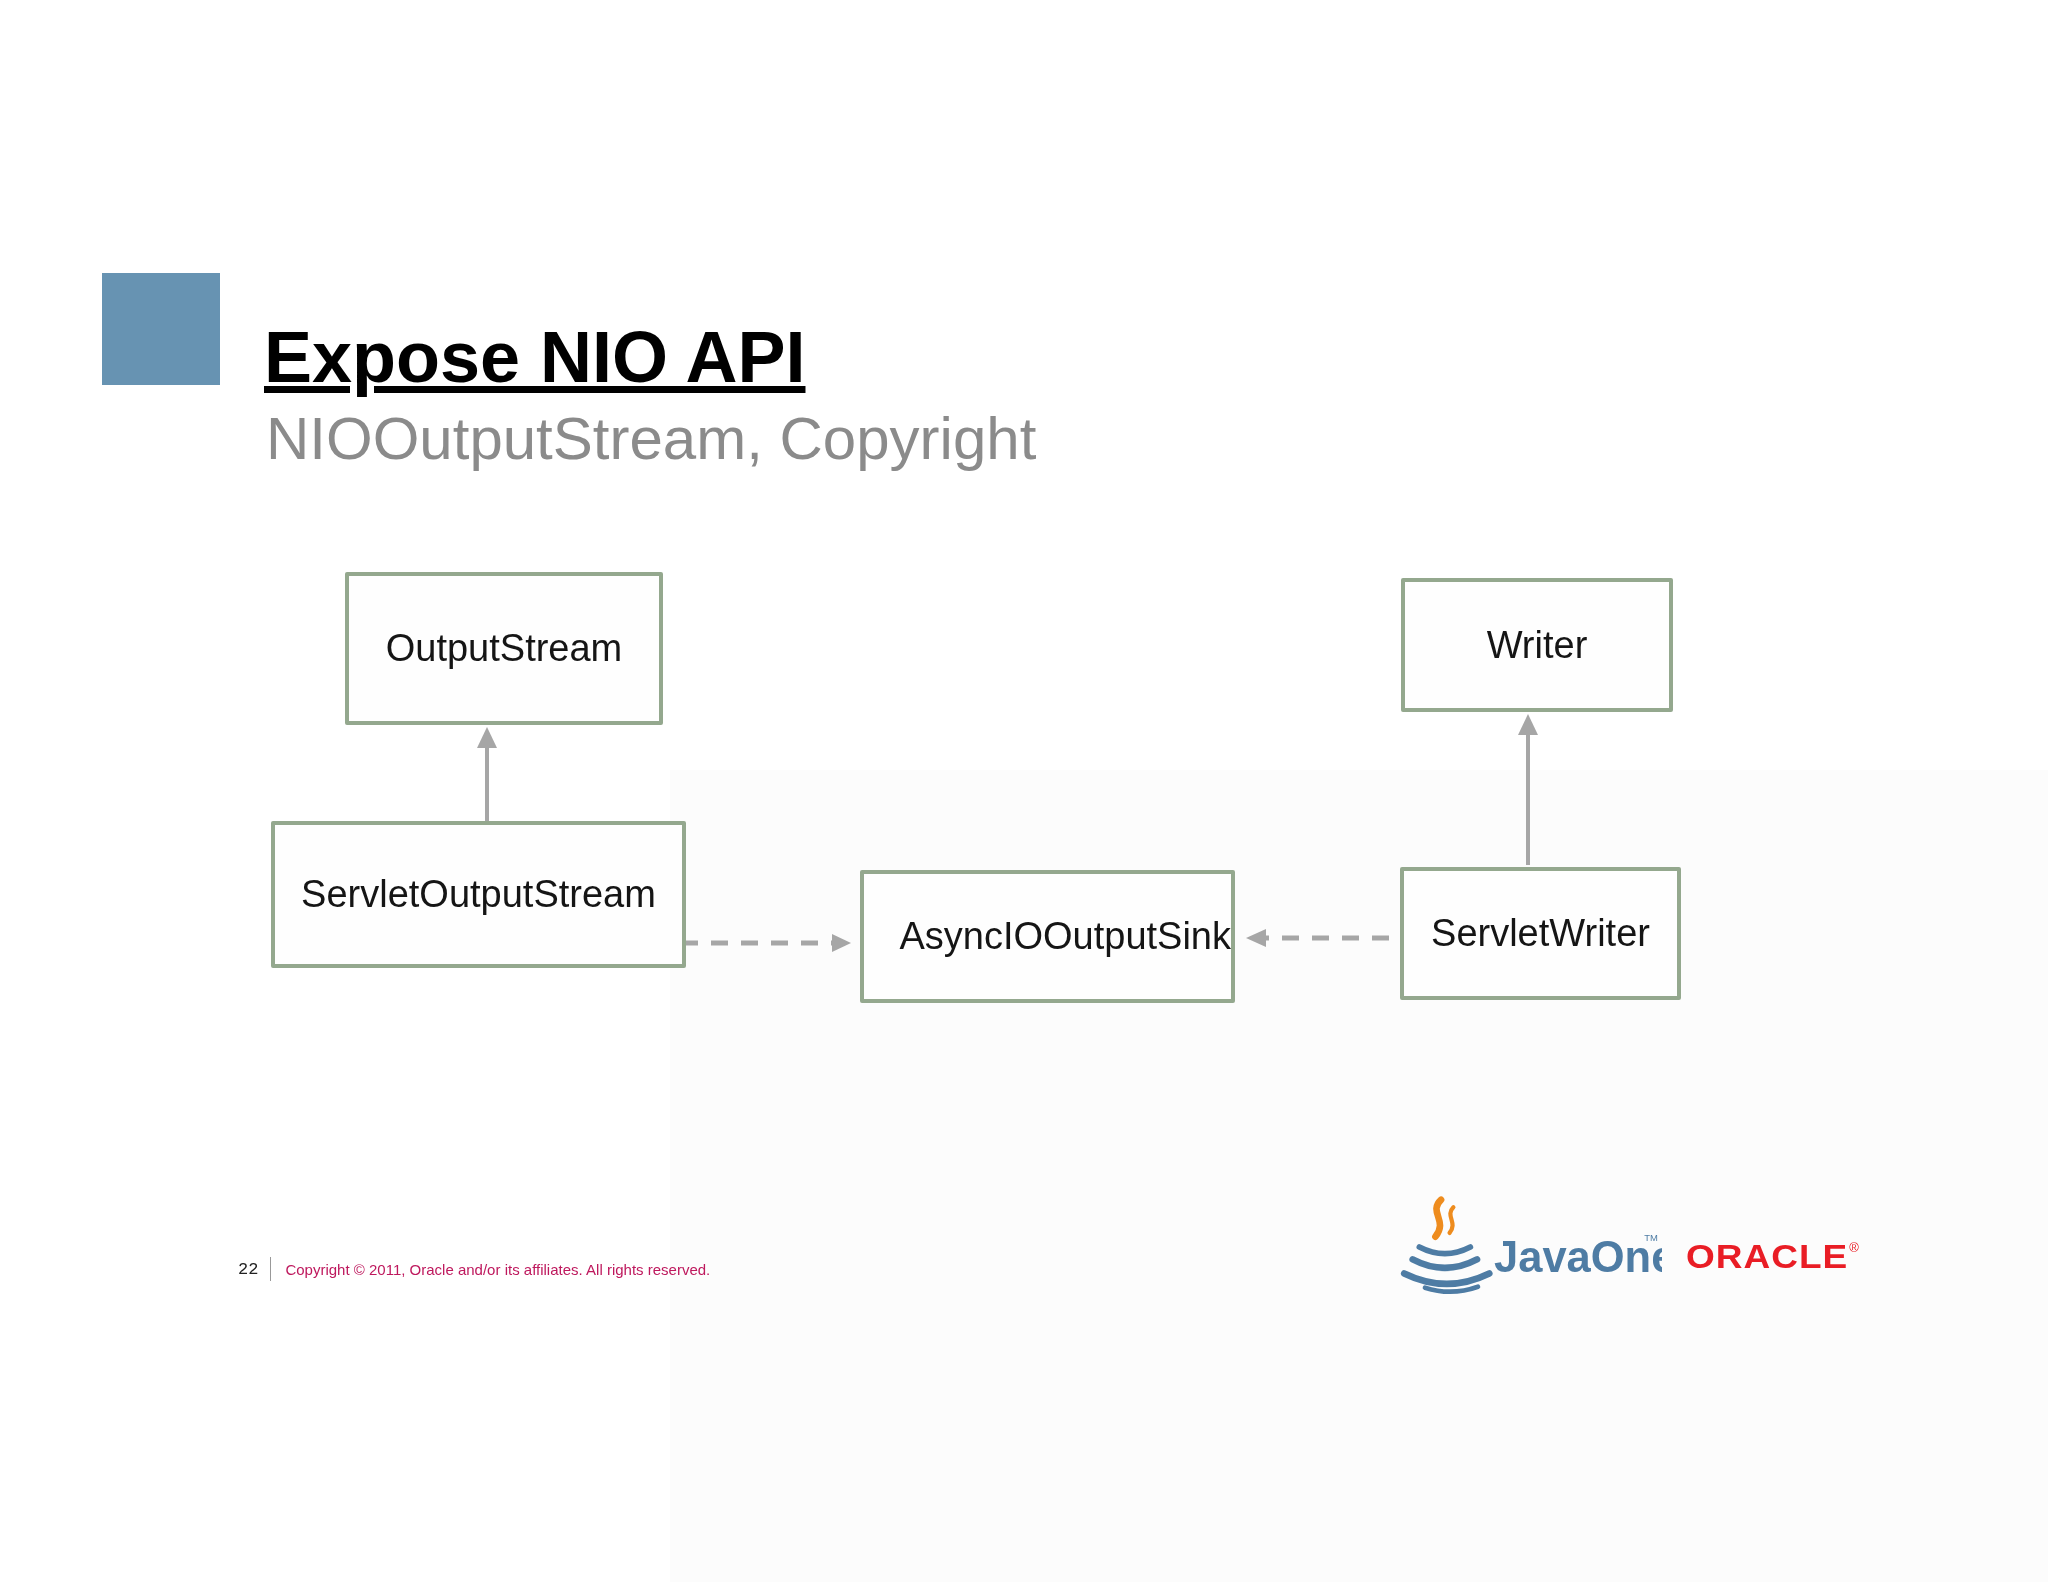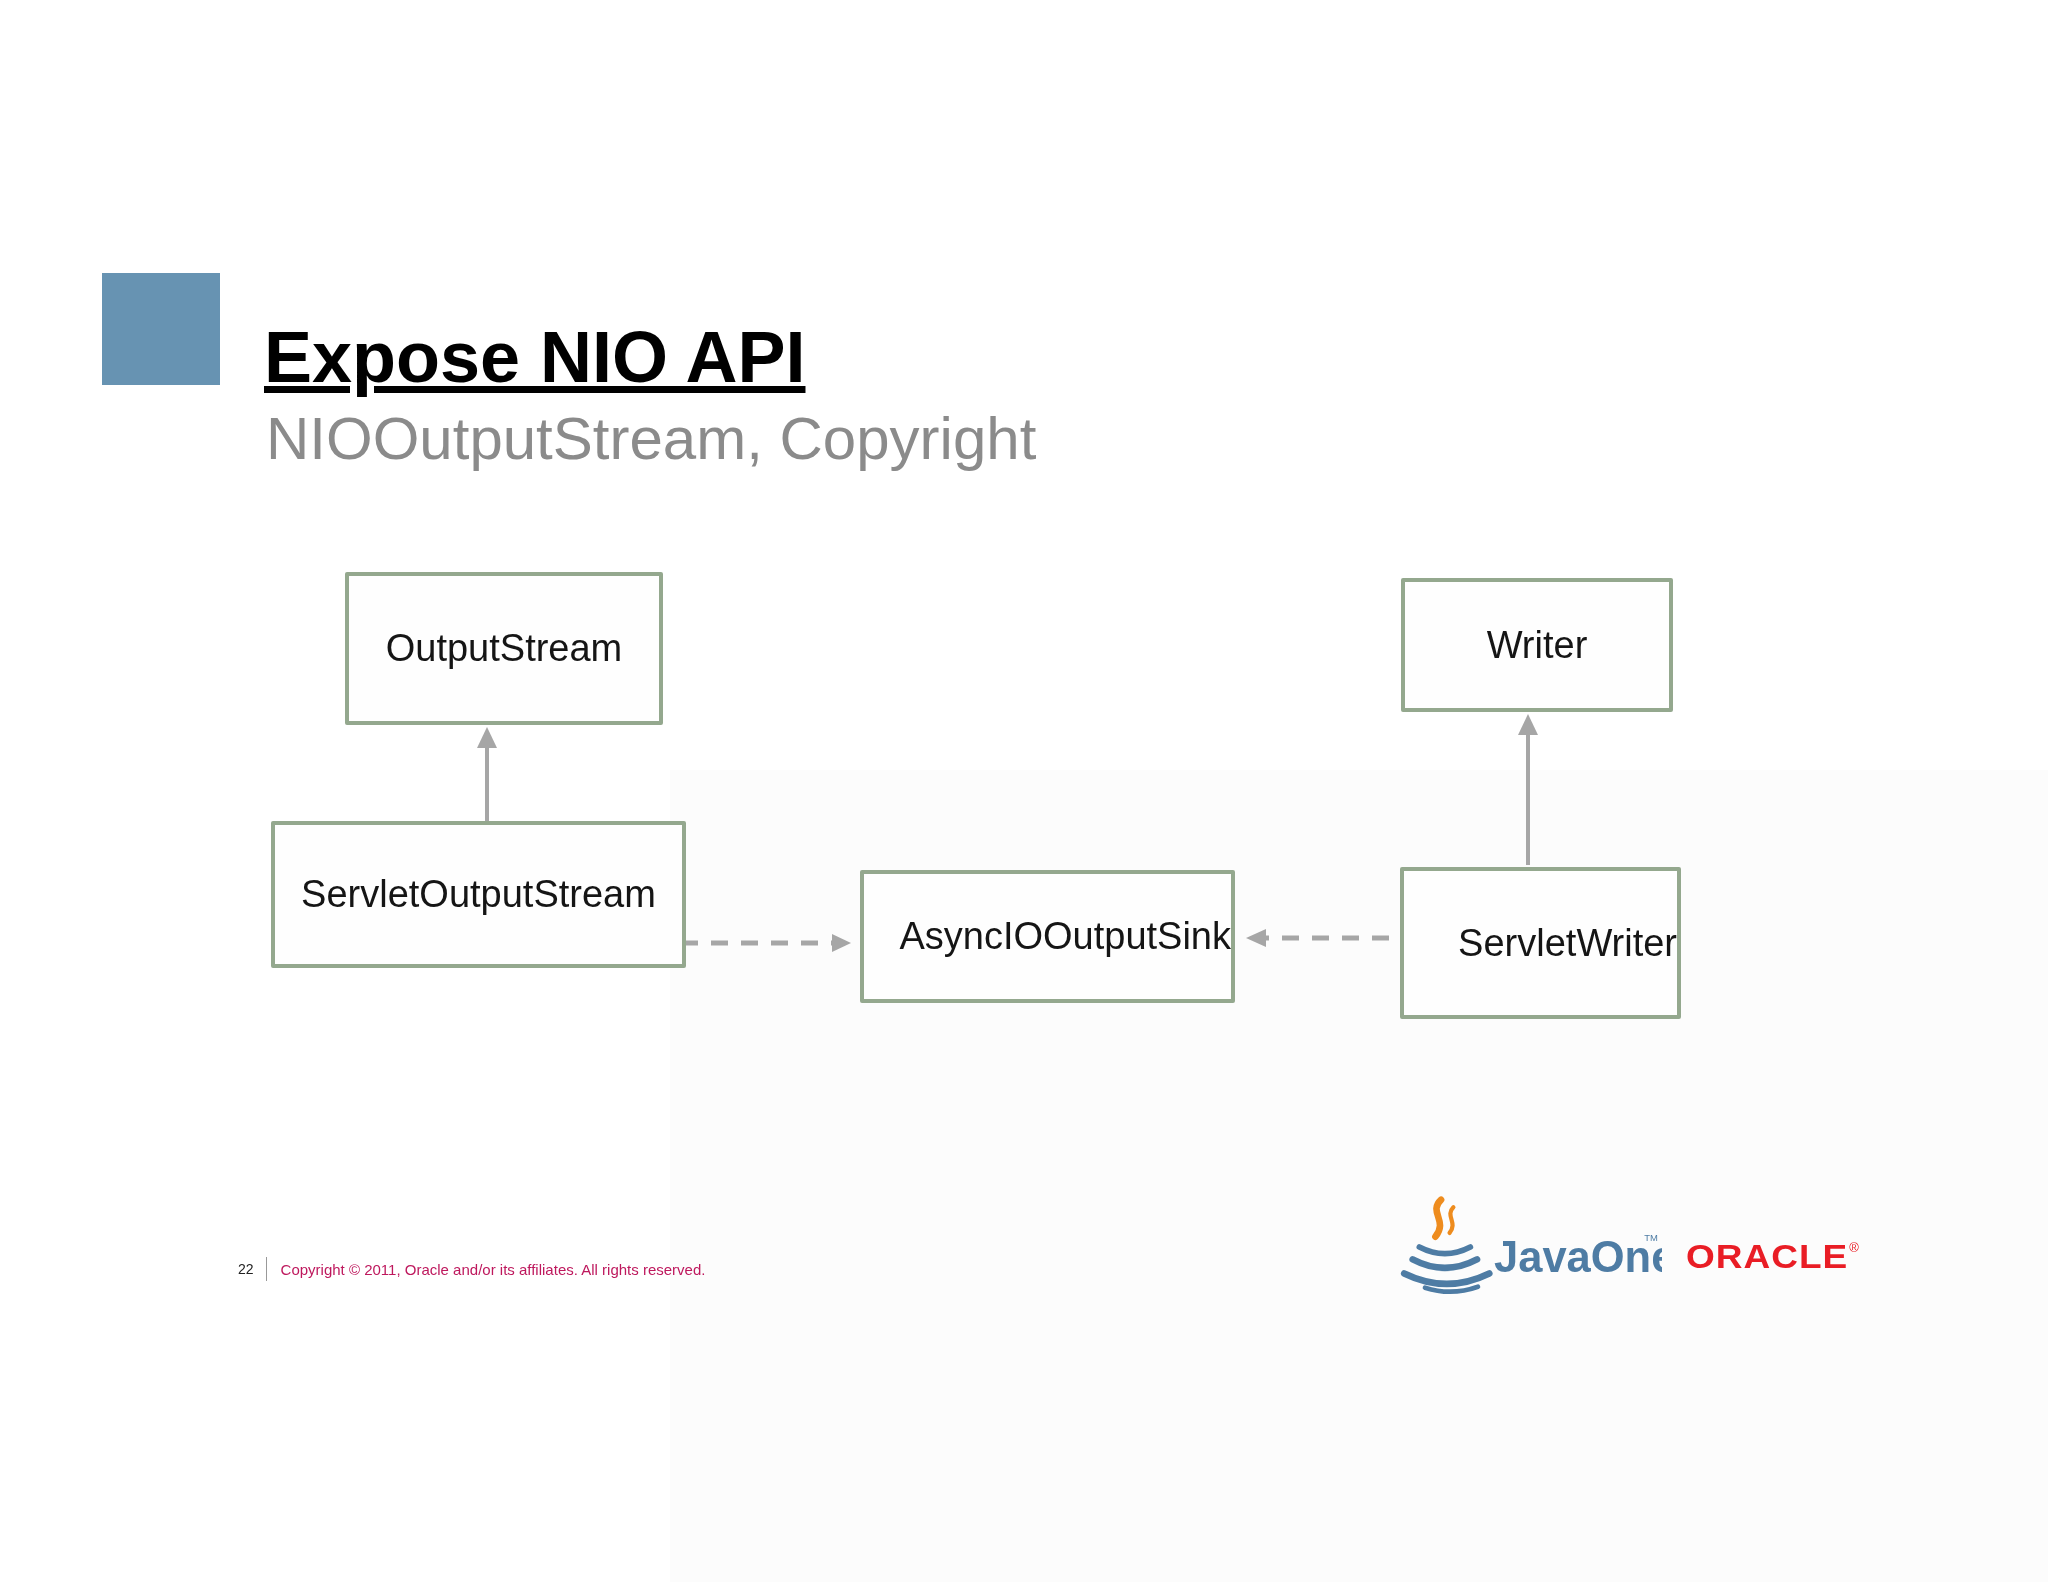--- a/index.html
+++ b/index.html
@@ -73,33 +73,34 @@
   }
   .class-box span {
     font-size: 38px;
     color: #151515;
     white-space: nowrap;
   }
   .box-outputstream       { left: 337px;  top: 572px; width: 318px; height: 153px; }
   .box-writer             { left: 1393px; top: 578px; width: 272px; height: 134px; }
   .box-servletoutputstream{ left: 263px;  top: 821px; width: 415px; height: 147px; }
   .box-asynciooutputsink  { left: 852px;  top: 870px; width: 375px; height: 133px; justify-content: flex-end; }
-  .box-servletwriter      { left: 1392px; top: 867px; width: 281px; height: 152px; justify-content: flex-end; }
+  .box-servletwriter      { left: 1392px; top: 867px; width: 281px; height: 133px; }
   .footer {
     position: absolute;
     left: 238px;
     top: 1254px;
     height: 30px;
     display: flex;
     align-items: center;
     color: #3a3a3a;
   }
   .footer .page-num {
-    font-size: 14px;
+    font-size: 17px;
     color: #222222;
+    font-family: Liberation Mono, monospace;
   }
   .footer .sep {
     display: inline-block;
     width: 1px;
     height: 24px;
     background: #999999;
     margin: 0 14px 0 12px;
   }
   .footer .copyright {
     font-size: 15px;

